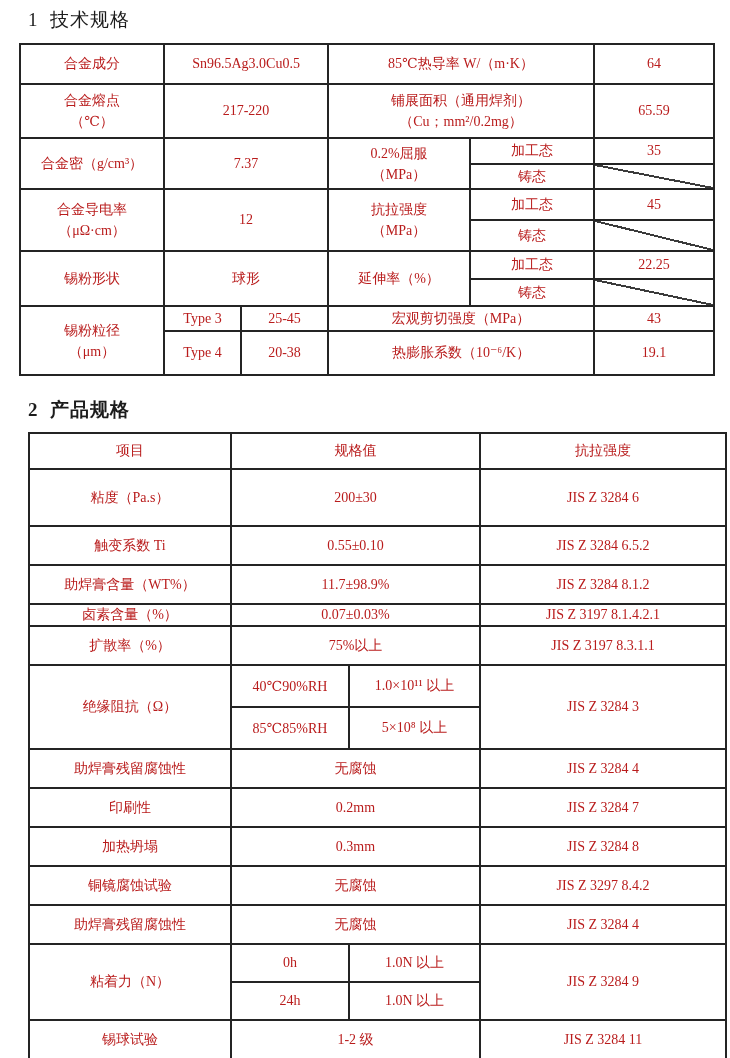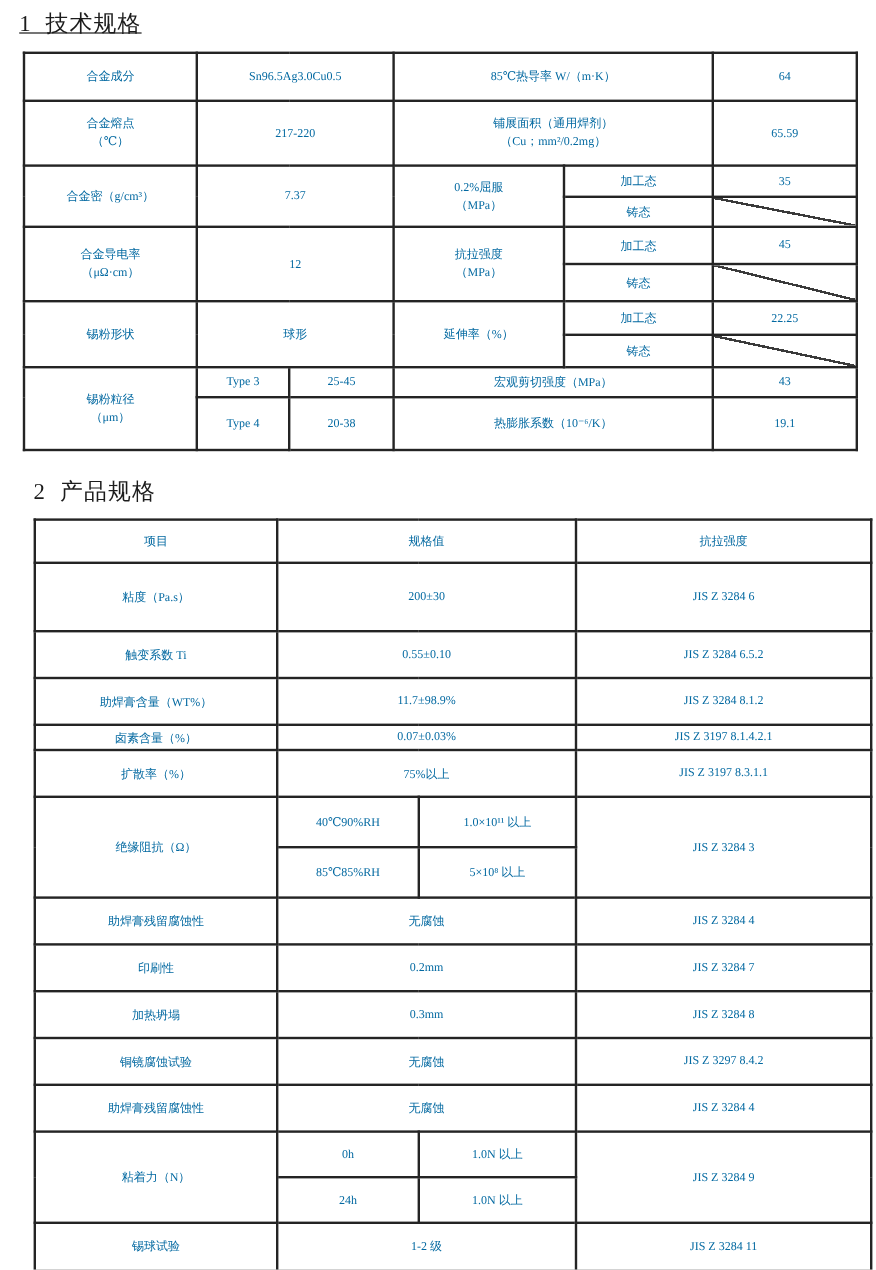--- a/index.html
+++ b/index.html
@@ -5,25 +5,25 @@
   html,body{margin:0;padding:0;}
   body{
     width:730px;height:1058px;background:#ffffff;color:#1a1a1a;
     font-family:"Liberation Serif","DejaVu Serif",serif;
     overflow:hidden;
   }
   .section-title{
     font-size:19px;letter-spacing:1px;white-space:pre;
     margin:0;padding:0;color:#1c1c1c;
   }
-  #title-tech{margin:7px 0 0 16px;text-decoration:underline;}
-  #title-product{margin:21px 0 0 28px;}
+  #title-tech{margin:7px 0 0 28px;}
+  #title-product{margin:21px 0 0 28px;font-weight:bold;}
   table{
     border-collapse:collapse;table-layout:fixed;
-    font-size:10px;color:#0369a1;
+    font-size:14px;color:#b91c1c;
   }
   #tech-table{margin:10px 0 0 19px;width:694px;}
   #product-table{margin:9px 0 0 28px;width:697px;}
   td{
     border:2px solid #242424;
     text-align:center;vertical-align:middle;
     padding:1px 2px;overflow:hidden;
   }
   .ml{white-space:pre-line;line-height:1.5;}
   td.diag{position:relative;padding:0;}

